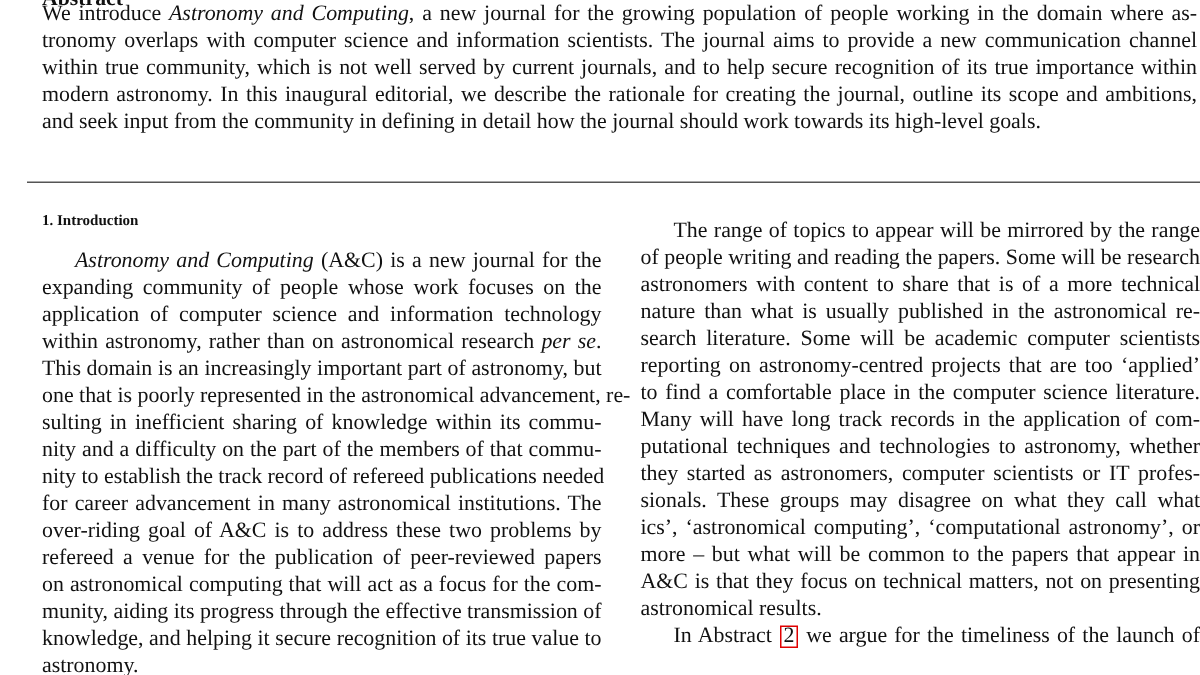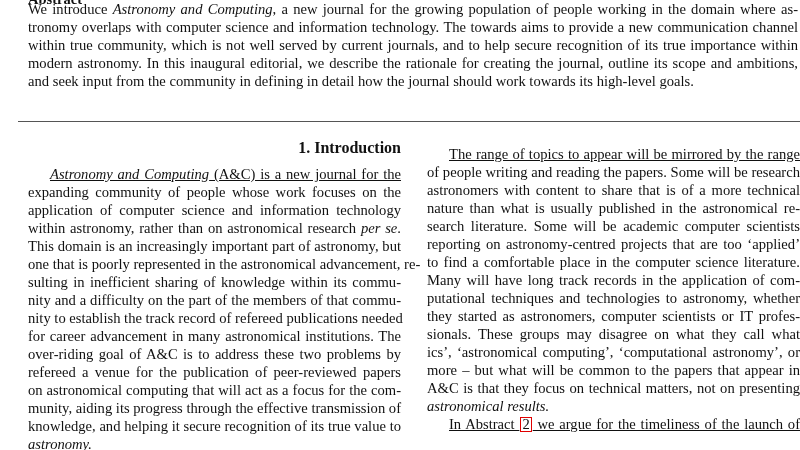--- a/index.html
+++ b/index.html
@@ -27,42 +27,42 @@
   .abstract-body .ln { display:block; text-align:justify; text-align-last:justify; white-space:nowrap; }
   .abstract-body .ln.last { text-align-last:left; }
   .rule {
     position:absolute; left:18px; top:121px; width:782px; height:0;
     border-top:1.3px solid #555;
   }
   .col {
     position:absolute; font-size:14.6px; line-height:18px;
   }
   .col .ln { display:block; text-align:justify; text-align-last:justify; white-space:nowrap; }
-  .col .ln.last { text-align-last:left;font-style:italic; }
+  .col .ln.last { text-align-last:left; }
   .col-left { left:28px; top:139px; width:373px; }
   .col-right { left:427px; top:145px; width:373px; }
-  .section-heading { font-weight:bold; font-size:16px; margin-bottom:8px;text-align:right; }
-  .indent { padding-left:22px;text-decoration:underline; }
+  .section-heading { font-weight:bold; font-size:10px; margin-bottom:8px; }
+  .indent { padding-left:22px; }
   .ref-box {
     display:inline-block; border:1.2px solid #e00000; line-height:13px; padding:0 1px; margin:0 1px;
   }
   i { font-style:italic; }
 </style>
 </head>
 <body>
 
 <div class="side-stamp">
   <span>arXiv:1210.8030v1  [astro-ph.IM]  30 Oct 2012</span>
 </div>
 
 <div class="abstract-heading">Abstract</div>
 
 <div class="abstract-body">
   <span class="ln"><span>We introduce </span><i>Astronomy and Computing</i><span>, a new journal for the growing population of people working in the domain where as-</span></span>
-  <span class="ln">tronomy overlaps with computer science and information technology. The towards aims to provide a new communication channel</span>
+  <span class="ln">tronomy overlaps with computer science and information scientists. The journal aims to provide a new communication channel</span>
   <span class="ln">within true community, which is not well served by current journals, and to help secure recognition of its true importance within</span>
   <span class="ln">modern astronomy.  In this inaugural editorial, we describe the rationale for creating the journal, outline its scope and ambitions,</span>
   <span class="ln last">and seek input from the community in defining in detail how the journal should work towards its high-level goals.</span>
 </div>
 
 <div class="rule"></div>
 
 <div class="col col-left">
   <div class="section-heading">1.  Introduction</div>
   <span class="ln indent"><i>Astronomy and Computing</i><span> (A&amp;C) is a new journal for the</span></span>

